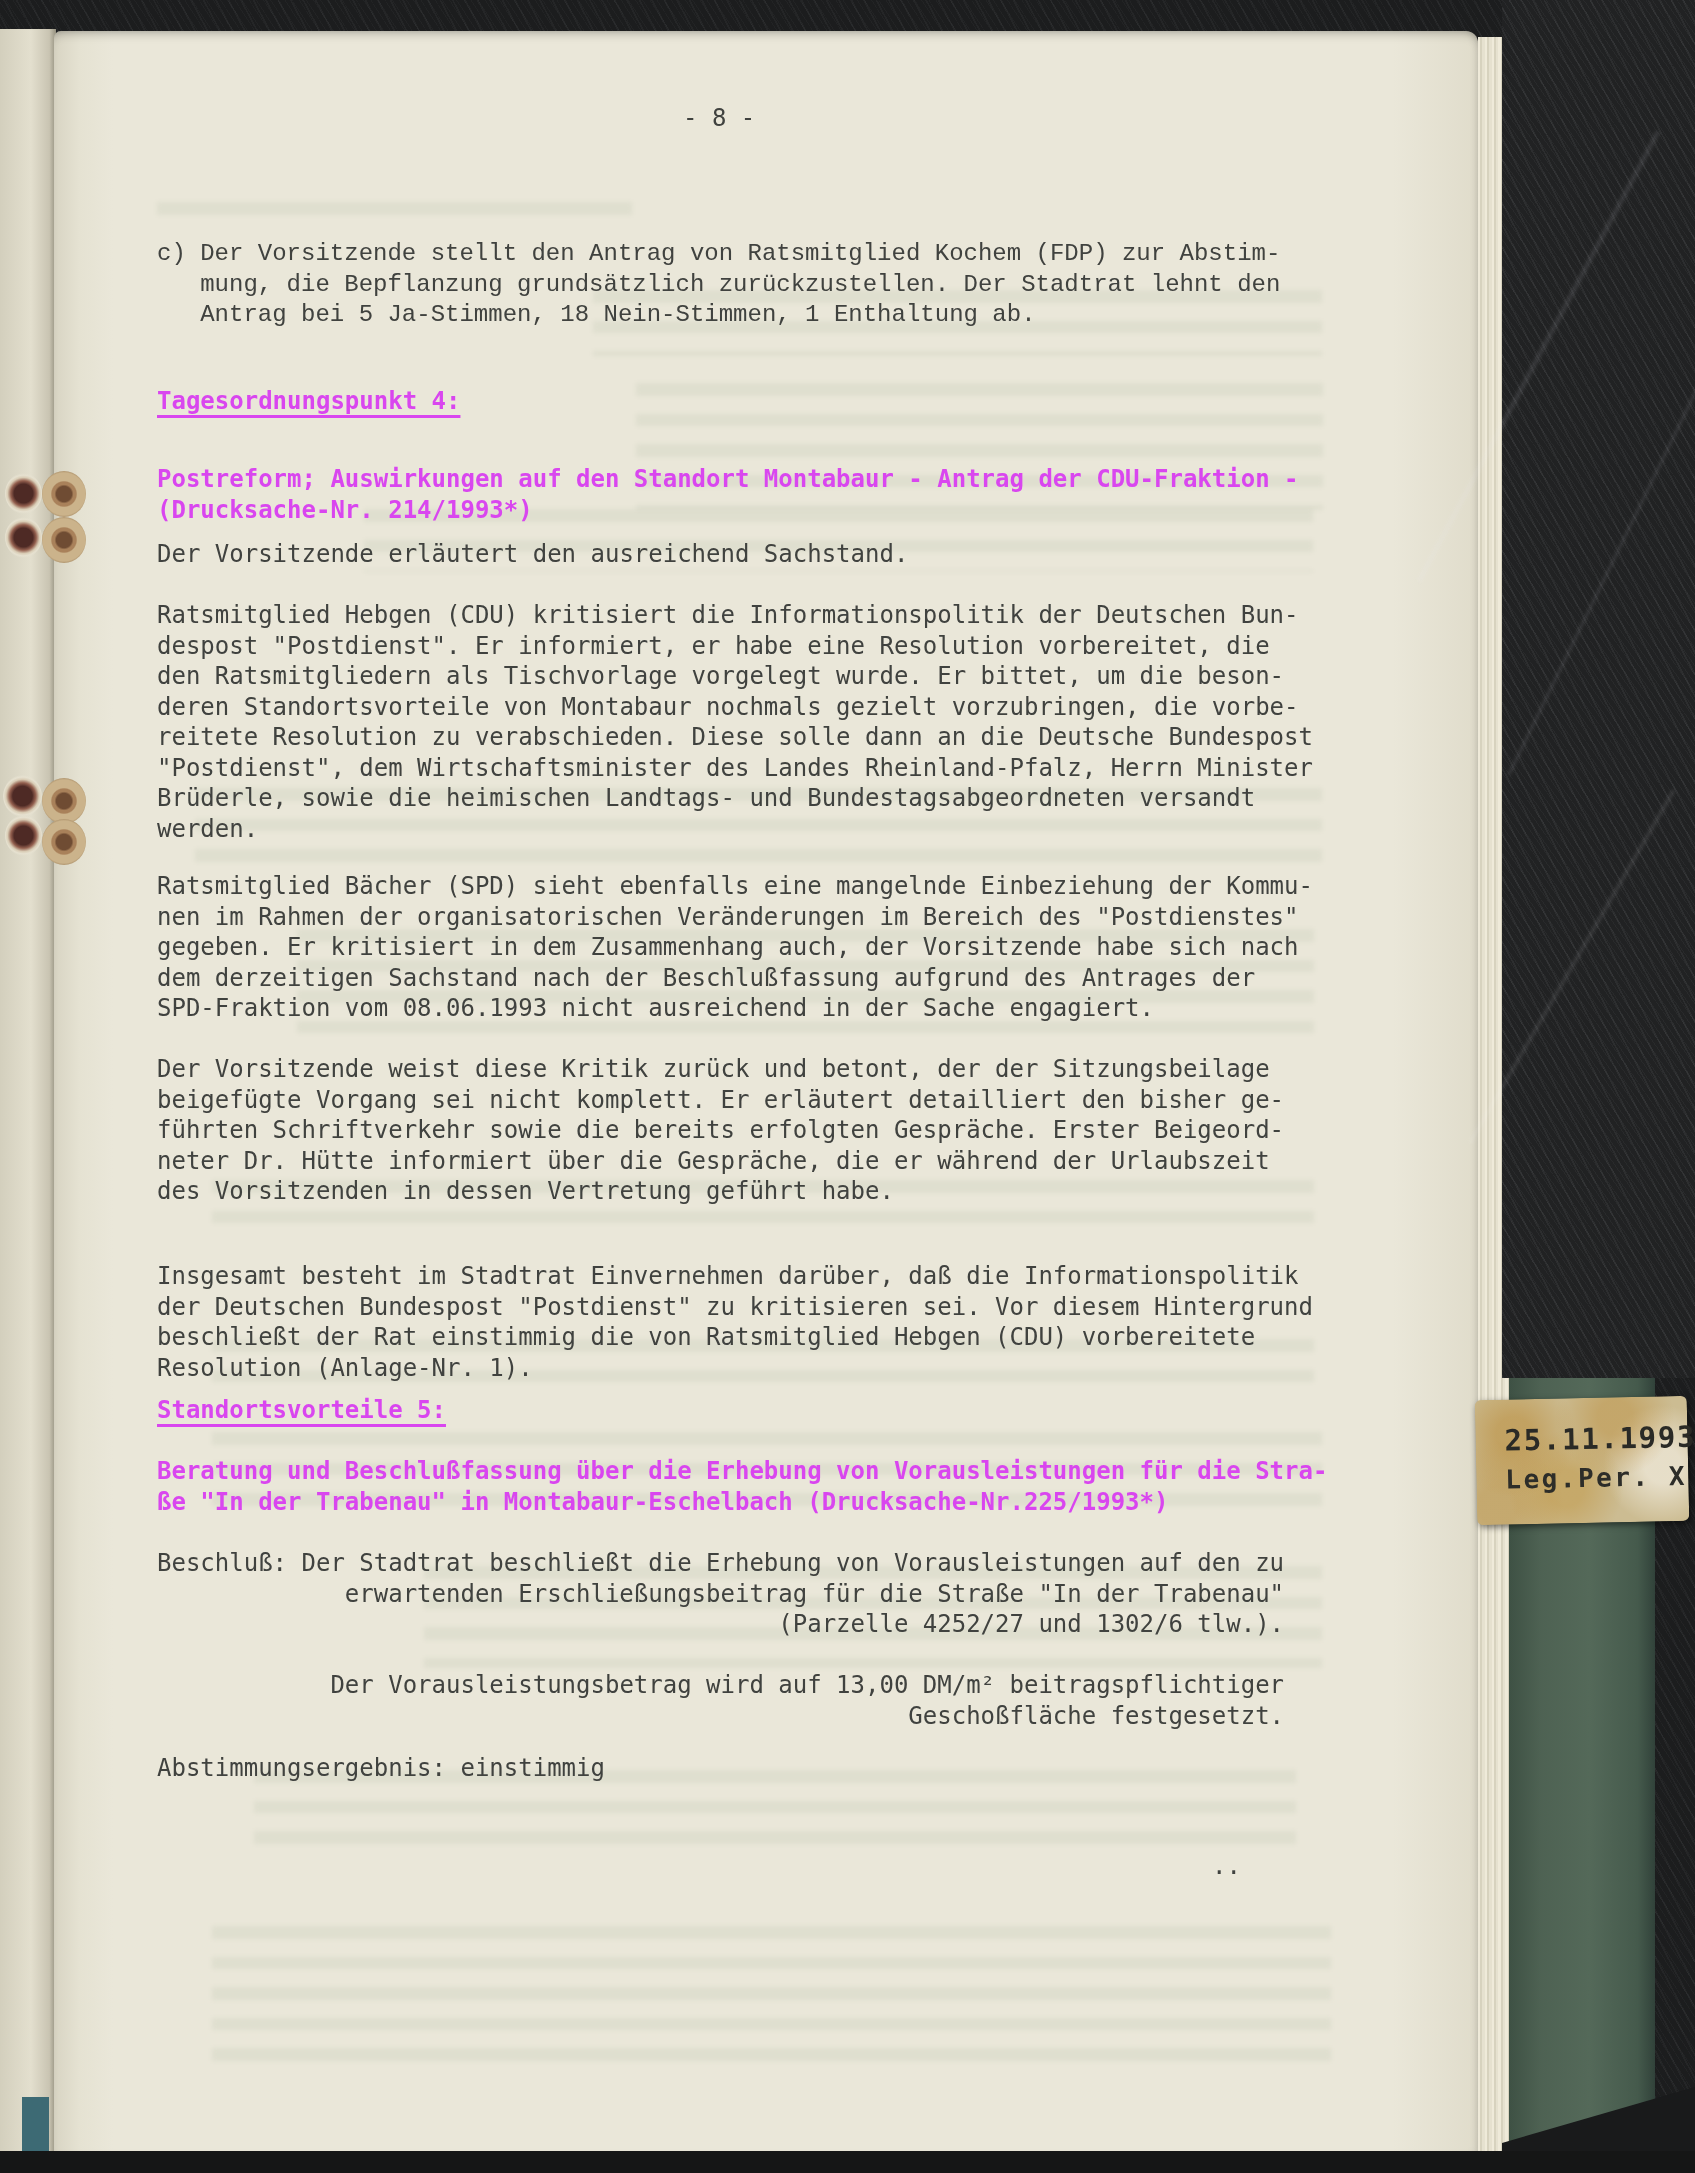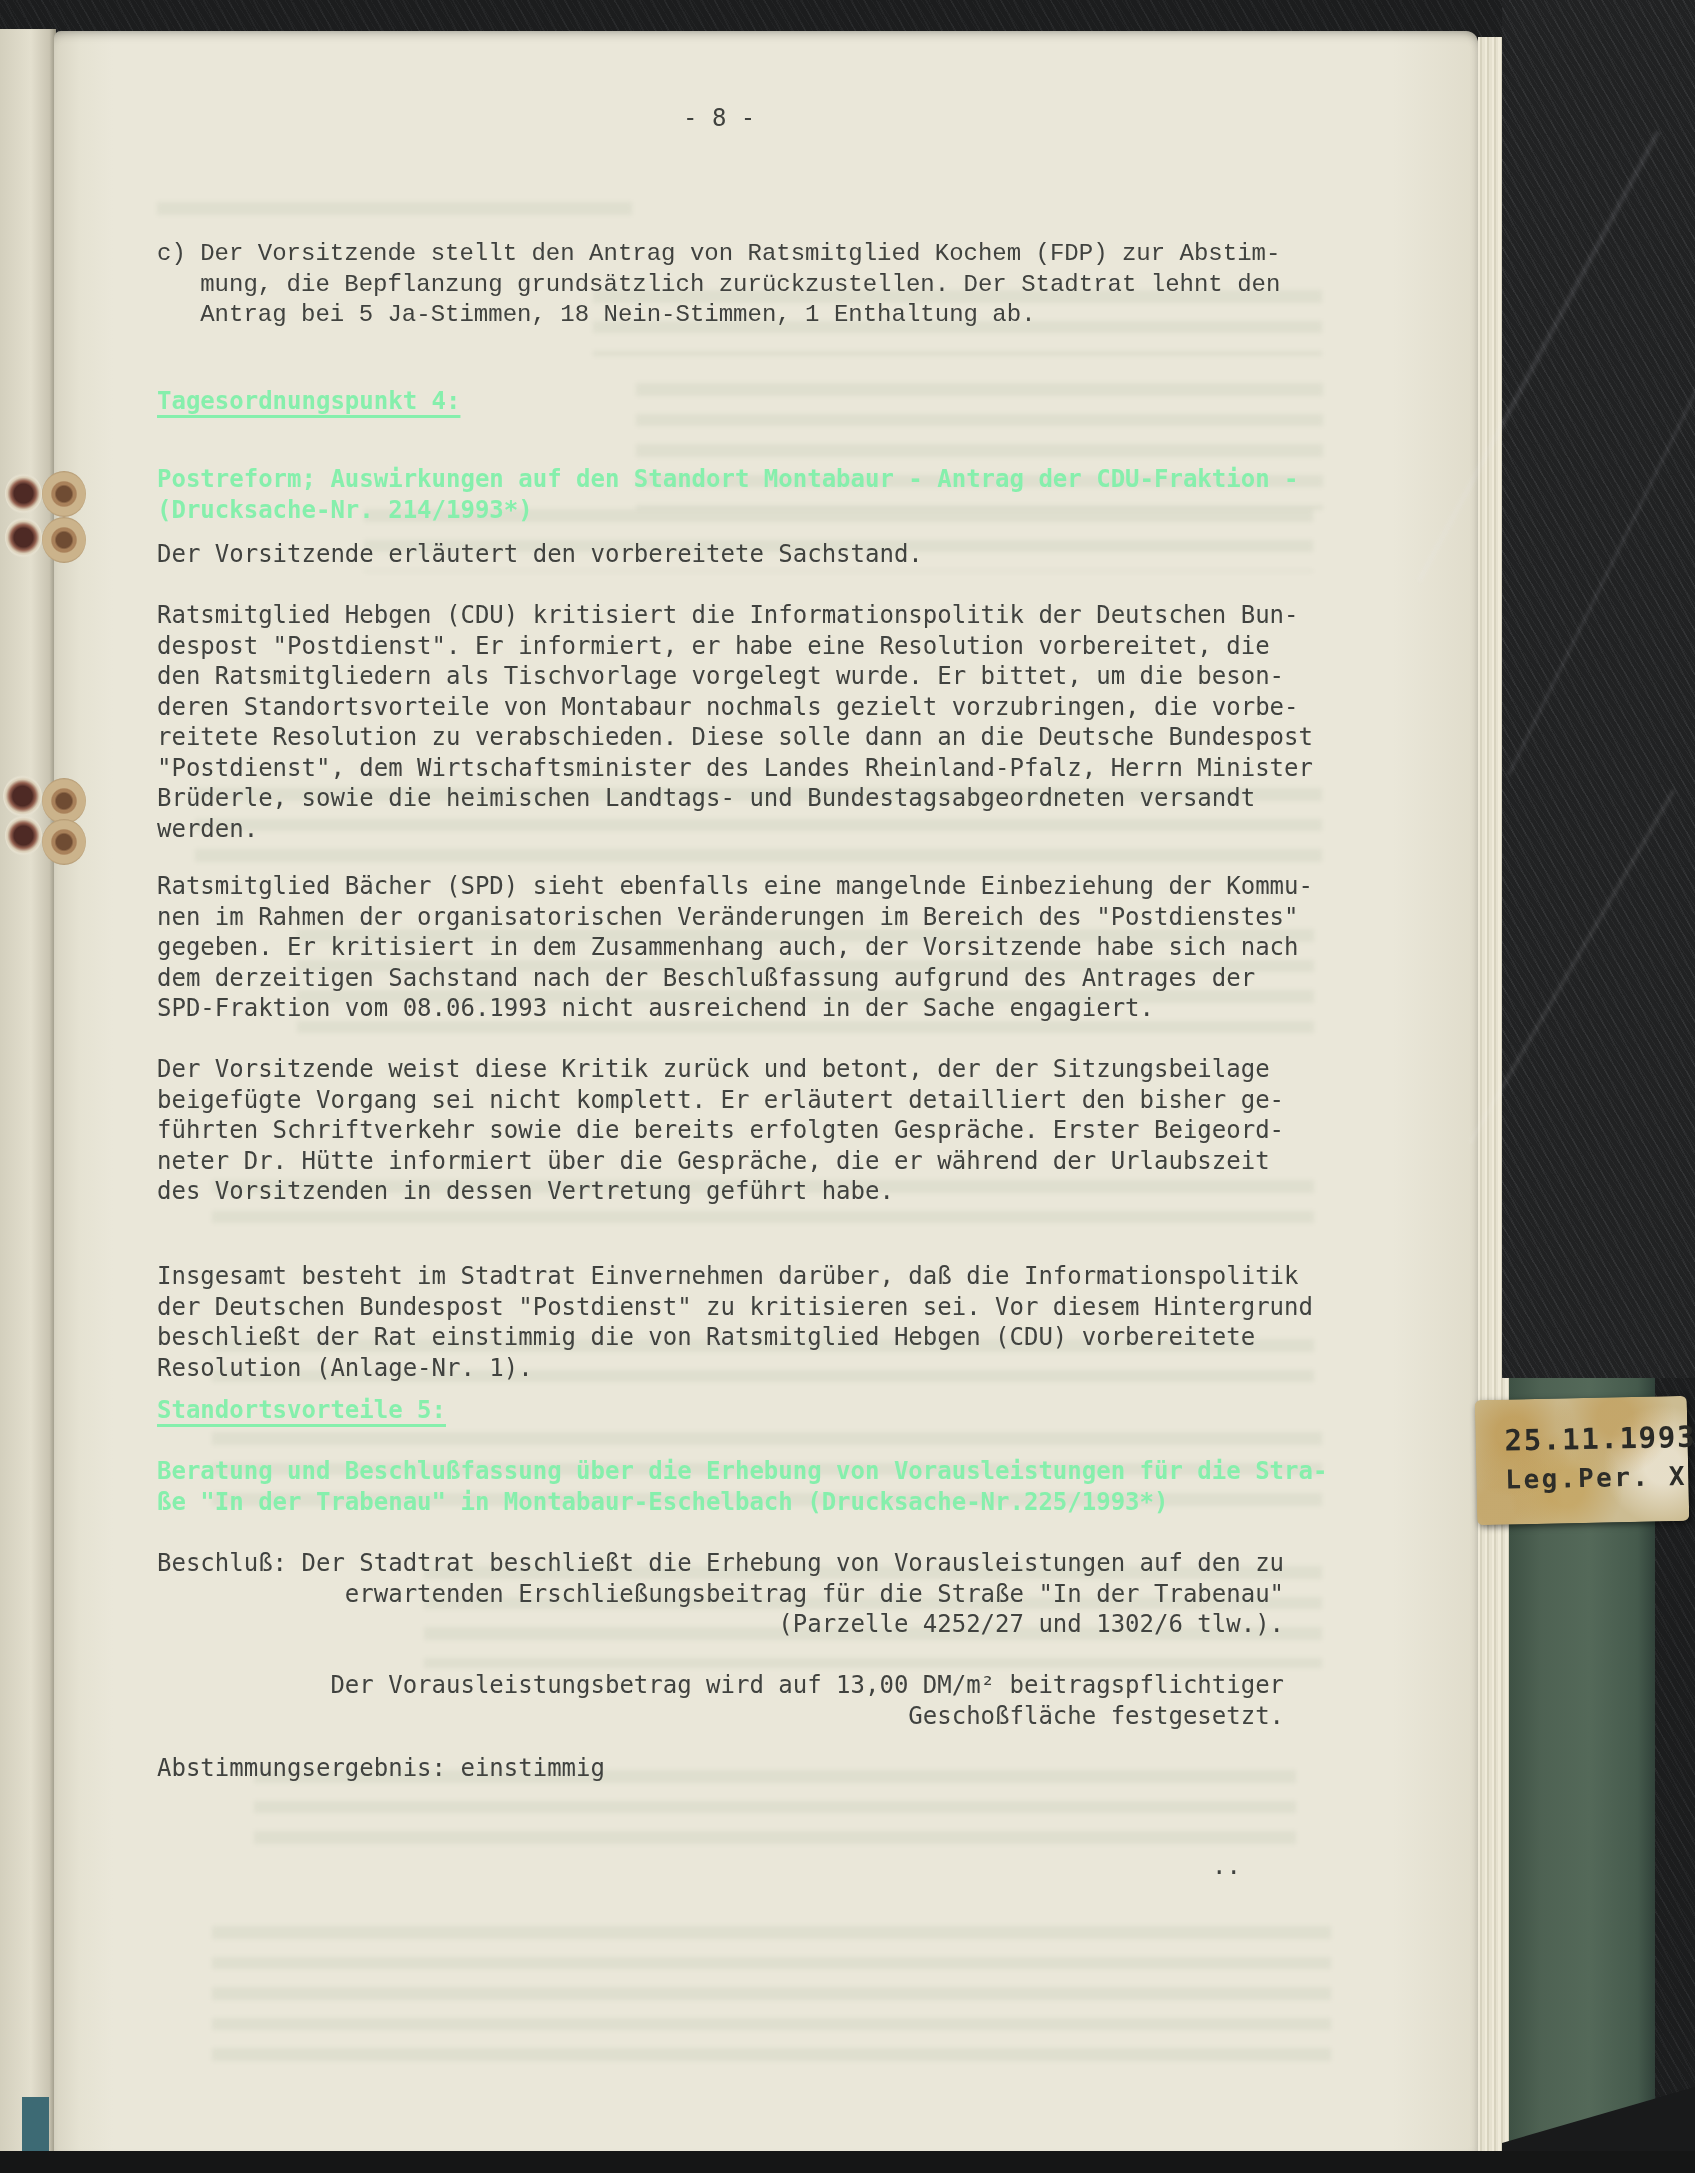--- a/index.html
+++ b/index.html
@@ -37,21 +37,21 @@
   .bottom-band{position:absolute;left:0;top:2151px;width:1695px;height:22px;background:#151616;}
 
   
   .hole-small{position:absolute;border-radius:50%;
     background:radial-gradient(circle at 50% 50%, #4e2a25 0 34%, #94604f 46%, #d9cdb6 58%, #e6e1d0 66%, rgba(230,225,208,0) 74%);}
   .hole-ring{position:absolute;border-radius:50%;
     background:radial-gradient(circle at 50% 50%, #6f4c33 0 24%, #a9815a 30% 38%, #cbb38b 42% 66%, #b1966f 72%, rgba(90,70,50,.25) 78%, rgba(0,0,0,0) 84%);}
 
   
   .t{position:absolute;white-space:pre;font-size:24px;line-height:30.5px;color:#40423f;}
-  .b{font-weight:bold;color:#86efac;}
+  .b{font-weight:bold;color:#d946ef;}
   .u{text-decoration:underline;text-underline-offset:6px;text-decoration-thickness:2.5px;}
 
   
   .ghost{position:absolute;filter:blur(2.1px);opacity:.5;pointer-events:none;
     background:repeating-linear-gradient(180deg, rgba(128,150,118,.20) 0 12.7px, rgba(0,0,0,0) 12.7px 30.5px);}
 
   
   .sticky-note{position:absolute;left:1476px;top:1398px;width:212px;height:125px;
     transform:rotate(-1.2deg);border-radius:6px;
     background:
@@ -108,21 +108,21 @@
   <div class="t" style="left:683px;top:103px;">- 8 -</div>
 
   <div class="t" style="left:157px;top:239px;font-family:Liberation Mono, monospace;">c) Der Vorsitzende stellt den Antrag von Ratsmitglied Kochem (FDP) zur Abstim-
    mung, die Bepflanzung grundsätzlich zurückzustellen. Der Stadtrat lehnt den
    Antrag bei 5 Ja-Stimmen, 18 Nein-Stimmen, 1 Enthaltung ab.</div>
 
   <div class="t b u" style="left:157px;top:386px;">Tagesordnungspunkt 4:</div>
   <div class="t b" style="left:157px;top:448px;margin-top:16px;">Postreform; Auswirkungen auf den Standort Montabaur - Antrag der CDU-Fraktion -
 (Drucksache-Nr. 214/1993*)</div>
 
-  <div class="t" style="left:157px;top:539px;">Der Vorsitzende erläutert den vorbereitete Sachstand.</div>
+  <div class="t" style="left:157px;top:539px;">Der Vorsitzende erläutert den ausreichend Sachstand.</div>
   <div class="t" style="left:157px;top:600px;">Ratsmitglied Hebgen (CDU) kritisiert die Informationspolitik der Deutschen Bun-
 despost "Postdienst". Er informiert, er habe eine Resolution vorbereitet, die
 den Ratsmitgliedern als Tischvorlage vorgelegt wurde. Er bittet, um die beson-
 deren Standortsvorteile von Montabaur nochmals gezielt vorzubringen, die vorbe-
 reitete Resolution zu verabschieden. Diese solle dann an die Deutsche Bundespost
 "Postdienst", dem Wirtschaftsminister des Landes Rheinland-Pfalz, Herrn Minister
 Brüderle, sowie die heimischen Landtags- und Bundestagsabgeordneten versandt
 werden.</div>
   <div class="t" style="left:157px;top:871px;">Ratsmitglied Bächer (SPD) sieht ebenfalls eine mangelnde Einbeziehung der Kommu-
 nen im Rahmen der organisatorischen Veränderungen im Bereich des "Postdienstes"

